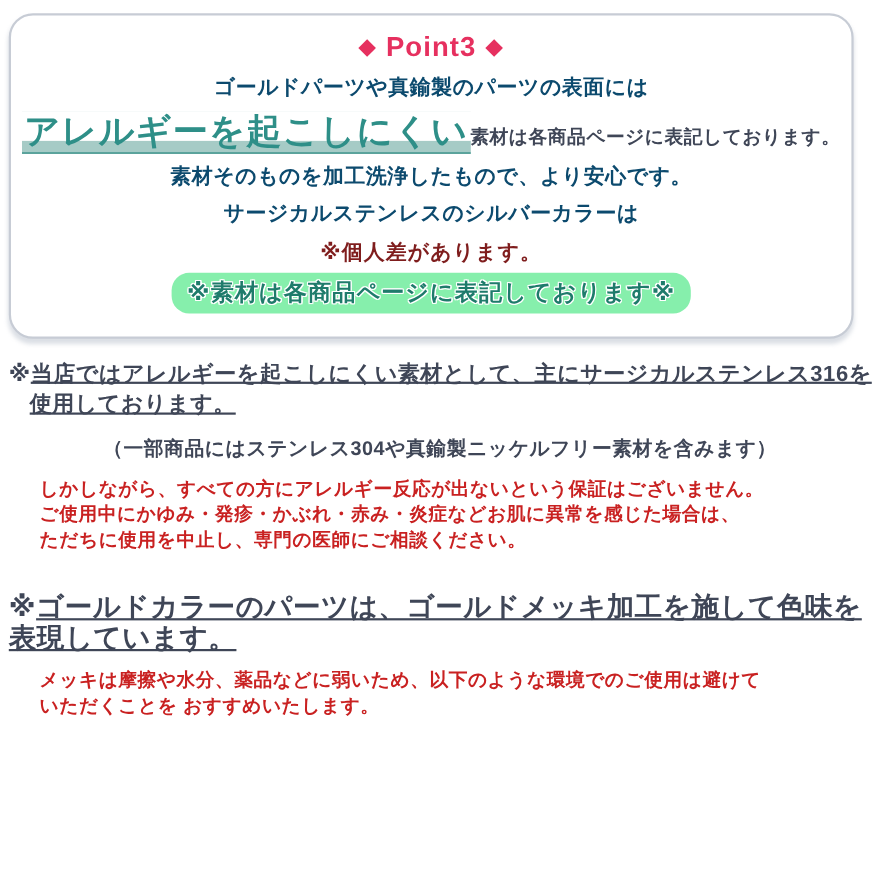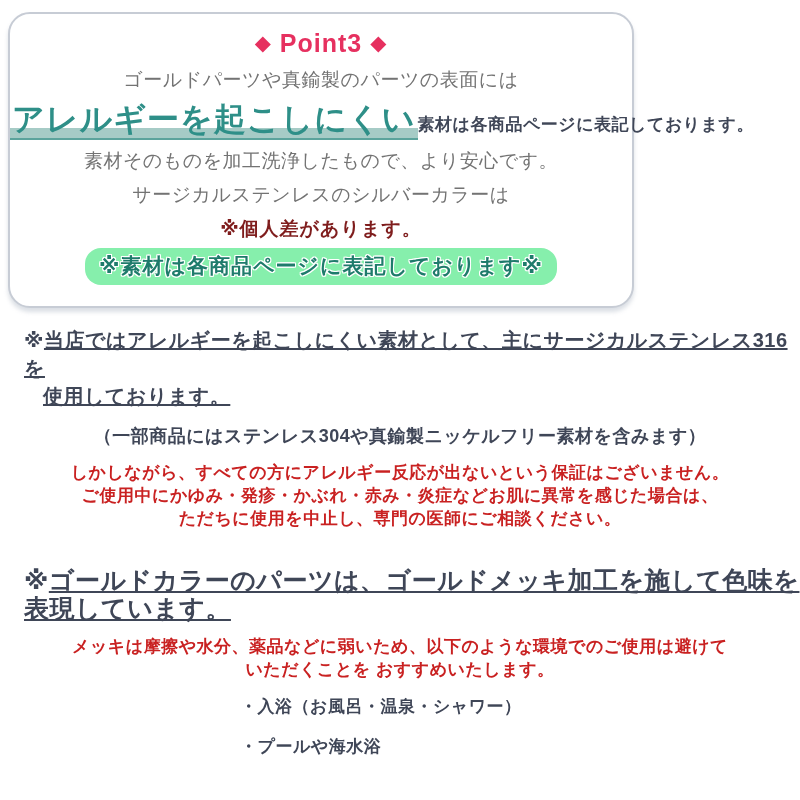--- a/index.html
+++ b/index.html
@@ -3,42 +3,42 @@
 <meta charset="utf-8">
 <style>
   html,body{margin:0;padding:0;}
   body{
     width:800px;height:800px;overflow:hidden;background:#ffffff;
     font-family:"Liberation Sans","DejaVu Sans",sans-serif;
     color:#3f4657;
   }
   
   .card{
-    position:absolute;left:8px;top:12px;width:626px;height:296px;
+    position:absolute;left:8px;top:12px;width:768px;height:296px;
     box-sizing:border-box;
     background:#ffffff;
     border:2px solid #c7ccd5;
     border-radius:22px;
     box-shadow:0 4px 4px rgba(176,184,198,.45);
     text-align:center;
     padding-top:16px;
   }
   .point-badge{
     font-size:25px;font-weight:bold;color:#e6305f;
     letter-spacing:1px;line-height:1.1;
   }
   .point-badge .diamond{font-size:21px;vertical-align:2px;}
   .card-title-row{
     margin-top:6px;
     display:flex;align-items:center;justify-content:center;gap:8px;
     font-size:29px;font-weight:bold;color:#3f4657;letter-spacing:2px;
   }
   .shield{width:28px;height:32px;display:inline-block;}
   .card-line{
-    font-size:19px;font-weight:normal;color:#737373;
+    font-size:19px;font-weight:bold;color:#0c4a6e;
     margin-top:11px;line-height:1.2;letter-spacing:.5px;
   }
   .allergy-row{
     margin-top:8px;line-height:1.25;
     white-space:nowrap;
   }
   .allergy-big{
     font-size:32px;font-weight:bold;color:#2e8f88;letter-spacing:1px;
     background:linear-gradient(transparent 72%, #a6cbc6 72%);
     border-bottom:2px solid #5ba39c;
@@ -59,35 +59,36 @@
     text-shadow:-1px -1px 0 #fff,1px -1px 0 #fff,-1px 1px 0 #fff,1px 1px 0 #fff,
                  0 -1px 0 #fff,0 1px 0 #fff,-1px 0 0 #fff,1px 0 0 #fff;
   }
   
   .notice{position:absolute;left:0;top:308px;width:800px;}
   .notice-heading{
     margin-top:60px;text-align:center;
     font-size:17px;color:#3f4657;letter-spacing:2px;
   }
   .note-block{
-    margin:18px 0 0 24px;
+    margin:18px 0 0 8px;
     font-size:20px;font-weight:bold;color:#3f4657;
     line-height:28px;letter-spacing:.5px;text-align:left;
   }
   .note-block .u{text-decoration:underline;}
   .note-block .second-line{display:block;margin-left:19px;}
   .paren-note{
     margin-top:14px;text-align:center;
     font-size:18px;font-weight:bold;color:#3f4657;letter-spacing:.5px;
   }
   .warning{
-    margin-top:13px;text-align:center;
+    margin-top:13px;
     font-size:17px;font-weight:bold;color:#c92121;
     line-height:23px;letter-spacing:.5px;
     white-space:pre-line;
+    padding-left:36px;
   }
   .note-block.gold{margin-top:36px;font-size:25px;}
   .avoid-list{
     margin:14px 0 0 240px;padding:0;list-style:none;text-align:left;
   }
   .avoid-list li{
     font-size:17px;font-weight:bold;color:#3f4657;
     margin-bottom:17px;letter-spacing:.5px;
   }
 </style>
@@ -129,18 +130,13 @@
 ご使用中にかゆみ・発疹・かぶれ・赤み・炎症などお肌に異常を感じた場合は、
 ただちに使用を中止し、専門の医師にご相談ください。</div>
 
   <div class="note-block gold">
     <span>※</span><span class="u">ゴールドカラーのパーツは、ゴールドメッキ加工を施して色味を表現しています。</span>
   </div>
 
   <div class="warning">メッキは摩擦や水分、薬品などに弱いため、以下のような環境でのご使用は避けて
 いただくことを おすすめいたします。</div>
 
-  <ul class="avoid-list">
-    <li>・入浴（お風呂・温泉・シャワー）</li>
-    <li>・プールや海水浴</li>
-
-  </ul>
 </div>
 
 </body></html>

